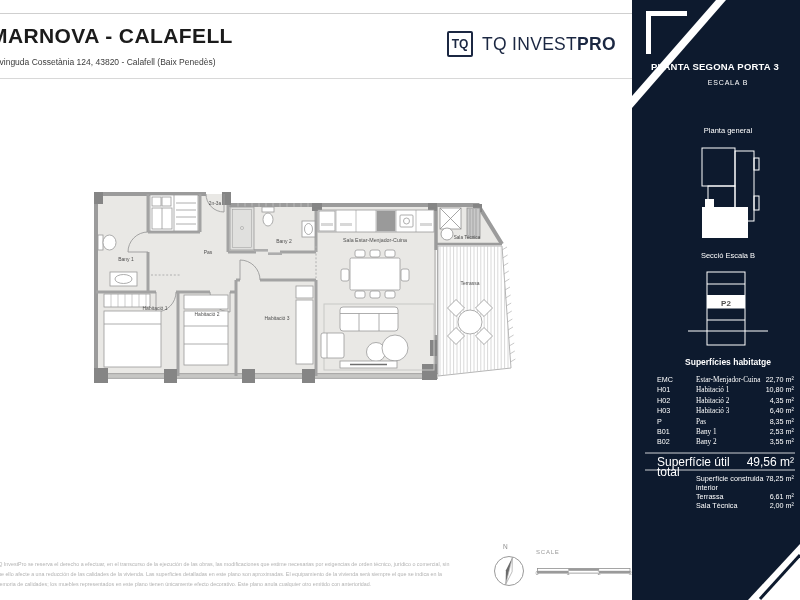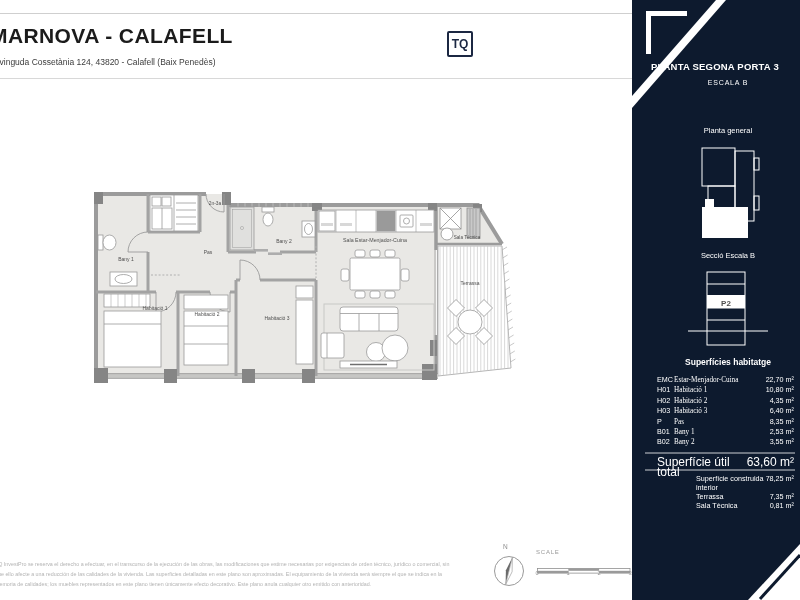--- a/index.html
+++ b/index.html
@@ -22,21 +22,21 @@
   .sidebar svg{position:absolute;top:0;left:0;}
   .sb-text{position:absolute;color:#ffffff;}
   .sb-title{top:61px;left:19px;font-size:9.5px;font-weight:700;letter-spacing:.2px;white-space:nowrap;}
   .sb-center{left:10px;width:172px;text-align:center;}
   .sb-sub{top:79px;font-size:7px;letter-spacing:.8px;}
   .sb-label1{top:126px;font-size:7.5px;}
   .sb-label2{top:251px;font-size:7.5px;}
   .sb-heading{top:357px;font-size:8.5px;font-weight:600;}
   .sb-table{position:absolute;top:375px;left:25px;width:137px;color:#fff;font-size:7.2px;}
   .srow{display:flex;line-height:10.4px;}
-  .srow .c{width:17px;}
+  .srow .c{width:39px;}
   .srow .n{flex:1;font-family:Liberation Serif, serif;}
   .srow .a{text-align:right;}
   .sb-total{position:absolute;top:457px;left:25px;width:137px;display:flex;color:#fff;
             font-size:12px;line-height:10px;}
   .sb-total .n{flex:1;}
   .sb-extras{position:absolute;top:474px;left:25px;width:137px;color:#fff;font-size:7.2px;}
   .erow{display:flex;line-height:9px;padding-left:39px;}
   .erow .n{flex:1;}
   
   .disclaimer{position:absolute;top:559px;left:-5px;width:560px;color:#b3b3b3;font-size:5.8px;
@@ -56,20 +56,21 @@
 
 <div class="page">
 
   <div class="page-topline"></div>
   <div class="doc-title">MARNOVA - CALAFELL</div>
   <div class="doc-address">Avinguda Cossetània 124, 43820 - Calafell (Baix Penedès)</div>
   <div class="header-rule"></div>
 
   <div class="logo">
     <div class="logo-box">TQ</div>
+    <div class="logo-text"><span>TQ INVEST</span><span class="bold">PRO</span></div>
   </div>
 
   <svg class="plan" width="448" height="216" viewBox="0 0 448 216">
     <defs>
       <clipPath id="terrClip">
           <polygon points="360,66 424,66 433,188 360,196"></polygon>
         </clipPath>
     </defs>
 
     <polygon points="18,14 150,14 150,25 400,25 424,64 358,64 358,196 18,196" fill="#e9e8e5"></polygon>
@@ -359,32 +360,32 @@
         </div>
       <div class="srow">
           <span class="c">B02</span>
           <span class="n">Bany 2</span>
           <span class="a">3,55 m²</span>
         </div>
     </div>
 
     <div class="sb-total">
       <span class="n">Superfície útil total</span>
-      <span class="a">63,60 m²</span>
+      <span class="a">49,56 m²</span>
     </div>
 
     <div class="sb-extras">
       <div class="erow">
           <span class="n">Superfície construida interior</span>
           <span class="a">78,25 m²</span>
         </div>
       <div class="erow">
           <span class="n">Terrassa</span>
-          <span class="a">7,35 m²</span>
+          <span class="a">6,61 m²</span>
         </div>
       <div class="erow">
           <span class="n">Sala Tècnica</span>
-          <span class="a">0,81 m²</span>
+          <span class="a">2,00 m²</span>
         </div>
     </div>
   </aside>
 
 </div>
 
 </body></html>

